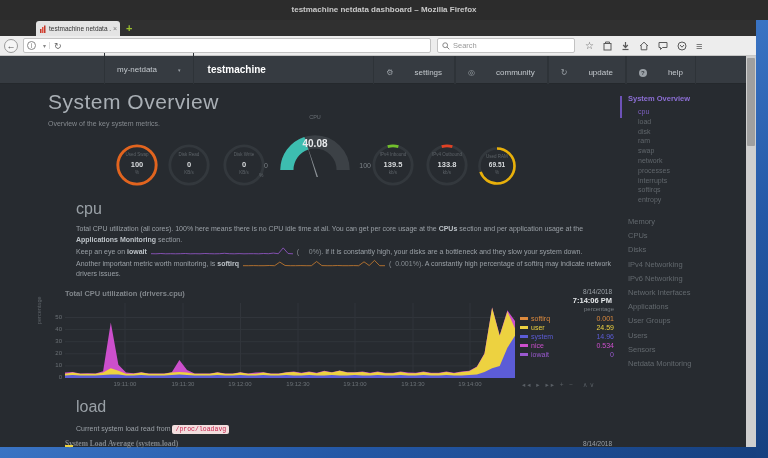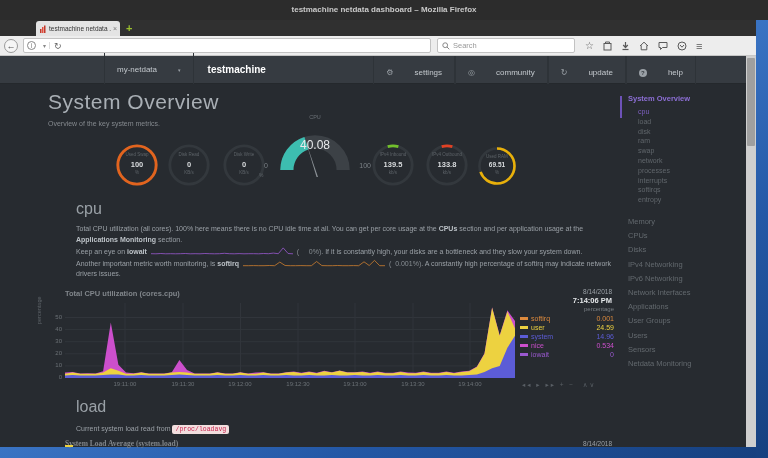--- a/index.html
+++ b/index.html
@@ -60,21 +60,21 @@
   
   .gauge { position:absolute; text-align:center; }
   .gauge svg { position:absolute; left:0; top:0; }
   .ring-track { fill:none; stroke:#33383d; stroke-width:3; }
   .ring-arc { fill:none; stroke-width:3; stroke-linecap:butt; }
   .g-label { position:absolute; width:100%; top:10px; font-size:4.5px; color:#5d6368; }
   .g-value { position:absolute; width:100%; top:18px; font-size:7.5px; font-weight:bold; color:#d9dcde; }
   .g-unit  { position:absolute; width:100%; top:28px; font-size:4.5px; color:#5d6368; }
   .cpu-gauge { position:absolute; left:271px; top:42px; width:88px; height:62px; }
   .cpu-label { position:absolute; width:100%; top:-12px; text-align:center; font-size:5.5px; color:#6a7075; }
-  .cpu-value { position:absolute; width:100%; top:12px; text-align:center; font-size:12px; font-weight:normal; color:#e8eaec; }
+  .cpu-value { position:absolute; width:100%; top:12px; text-align:center; font-size:10px; font-weight:bold; color:#e8eaec; }
   .cpu-min { position:absolute; left:-7px; top:36px; font-size:7px; color:#7b8186; }
   .cpu-max { position:absolute; right:-12px; top:36px; font-size:7px; color:#7b8186; }
   .cpu-unit { position:absolute; left:-12px; top:46px; font-size:5px; color:#5d6368; }
 
   
   .h2 { font-size:16px; font-weight:400; color:#9aa1a7; }
   .cpu-head { position:absolute; left:76px; top:116px; }
   .cpu-text { position:absolute; left:76px; top:140px; width:544px; font-size:7px; line-height:1.55; color:#9aa0a6; }
   .cpu-text b { color:#bdc3c8; }
   .spark { display:inline-block; vertical-align:baseline; margin:0 2px -1px 2px; }
@@ -293,21 +293,21 @@
         <polyline fill="none" stroke-width="0.8" stroke="#9B59D0" points="0.0,7.7 4.9,7.8 9.8,7.5 14.7,7.8 19.6,7.7 24.5,7.8 29.4,7.7 34.3,7.5 39.2,7.8 44.1,7.7 49.0,7.8 53.9,7.5 58.8,7.7 63.7,7.8 68.6,7.7 73.4,7.3 78.3,7.7 83.2,7.8 88.1,7.6 93.0,7.8 97.9,7.7 102.8,7.7 107.7,7.8 112.6,7.5 117.5,7.7 122.4,7.1 127.3,7.7 132.2,1.9 137.1,7.5 142.0,7.8"></polyline>
       </svg>
       <span class="dim">(&nbsp;&nbsp;&nbsp;&nbsp;&nbsp;0%)</span><span>. If it is constantly high, your disks are a bottleneck and they slow your system down.</span><br>
       <span>Another important metric worth monitoring, is </span><b>softirq</b>
       <svg class="spark" width="142" height="9" viewBox="0 0 142 9">
         <polyline fill="none" stroke-width="0.8" stroke="#CE7F2F" points="0.0,7.7 5.3,7.7 10.5,7.6 15.8,7.7 21.0,7.7 26.3,7.5 31.6,7.7 36.8,4.1 42.1,7.5 47.3,7.7 52.6,7.7 57.9,7.6 63.1,7.7 68.4,7.7 73.6,3.5 78.9,7.6 84.1,7.7 89.4,7.7 94.7,7.5 99.9,7.7 105.2,7.7 110.4,7.6 115.7,7.7 121.0,3.8 126.2,7.5 131.5,2.4 136.7,7.7 142.0,7.7"></polyline>
       </svg>
       <span class="dim">(&nbsp;&nbsp;0.001%)</span><span>. A constantly high percentage of softirq may indicate network drivers issues.</span>
     </div>
 
-    <div class="chart-title">Total CPU utilization (cores.cpu)</div>
+    <div class="chart-title">Total CPU utilization (drivers.cpu)</div>
     <div class="legend-date" style="top:204px">8/14/2018</div>
     <div class="legend-time" style="top:212px">7:14:06 PM</div>
 
     <div class="ylab-unit">percentage</div>
     <div class="ylab" style="left:44px;top:230px">50</div>
     <div class="ylab" style="left:44px;top:242px">40</div>
     <div class="ylab" style="left:44px;top:254px">30</div>
     <div class="ylab" style="left:44px;top:266px">20</div>
     <div class="ylab" style="left:44px;top:278px">10</div>
     <div class="ylab" style="left:44px;top:290px">0</div>

